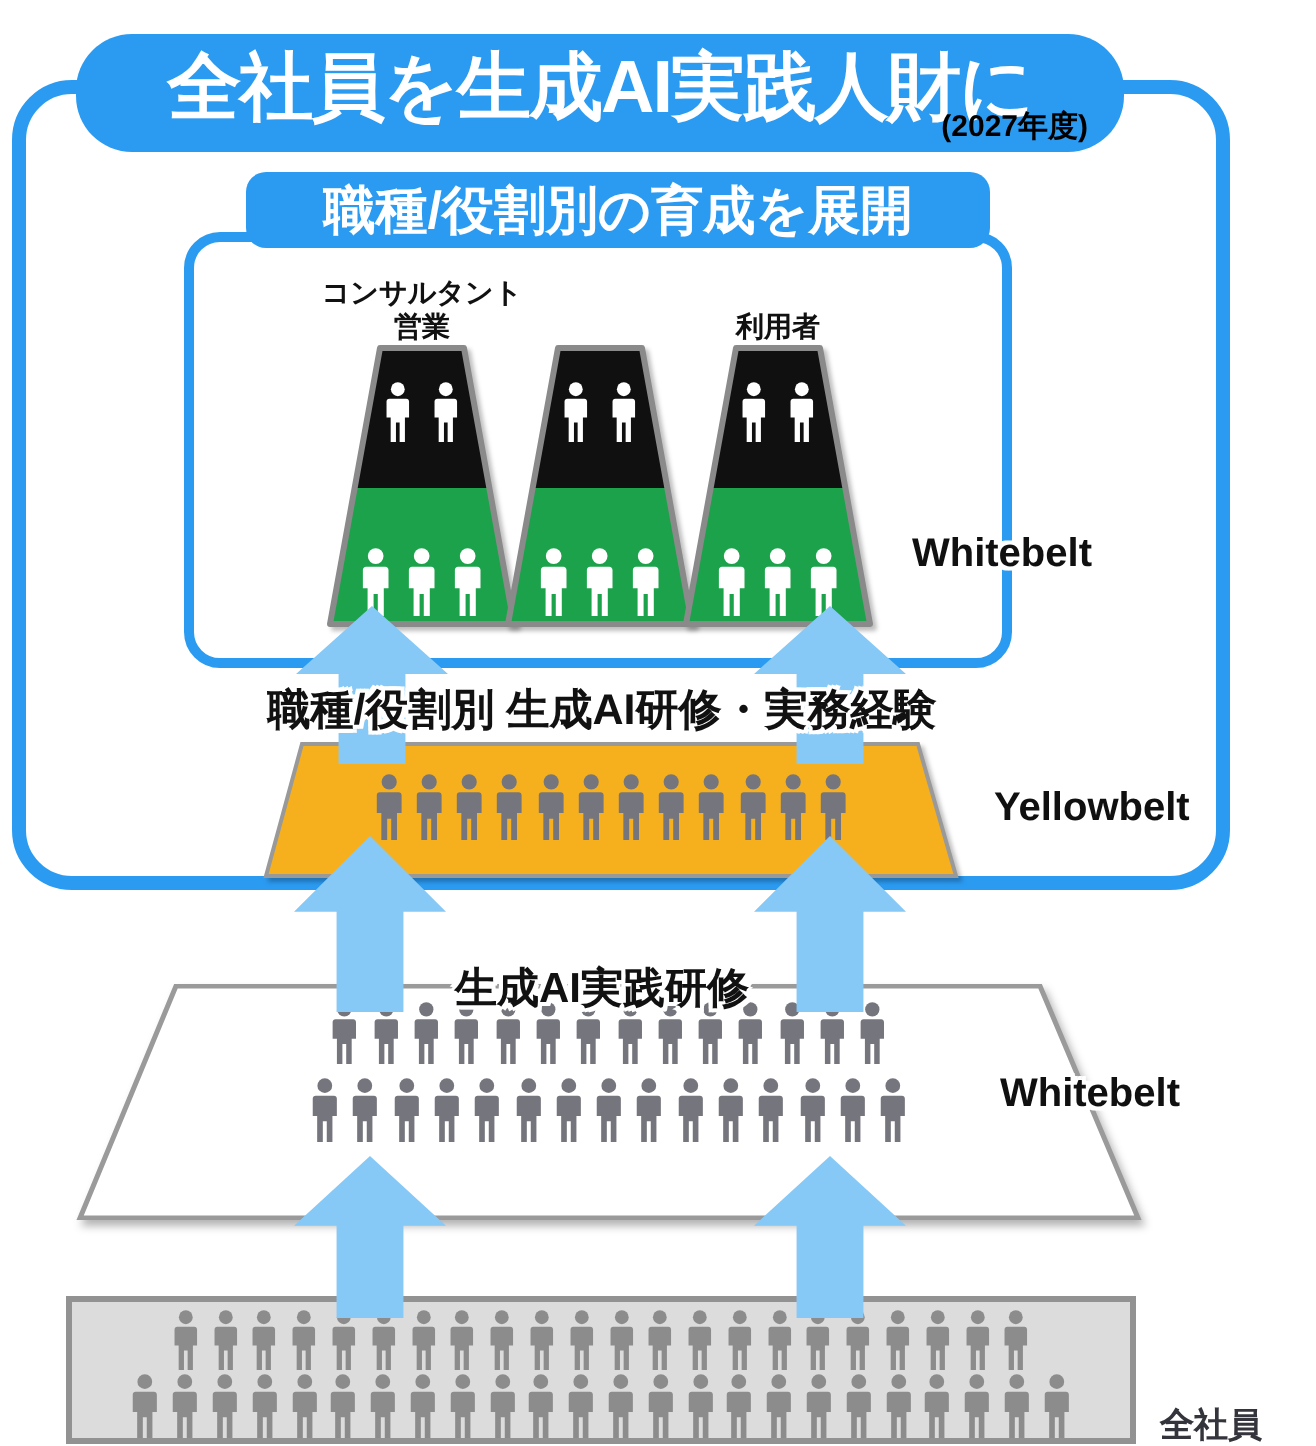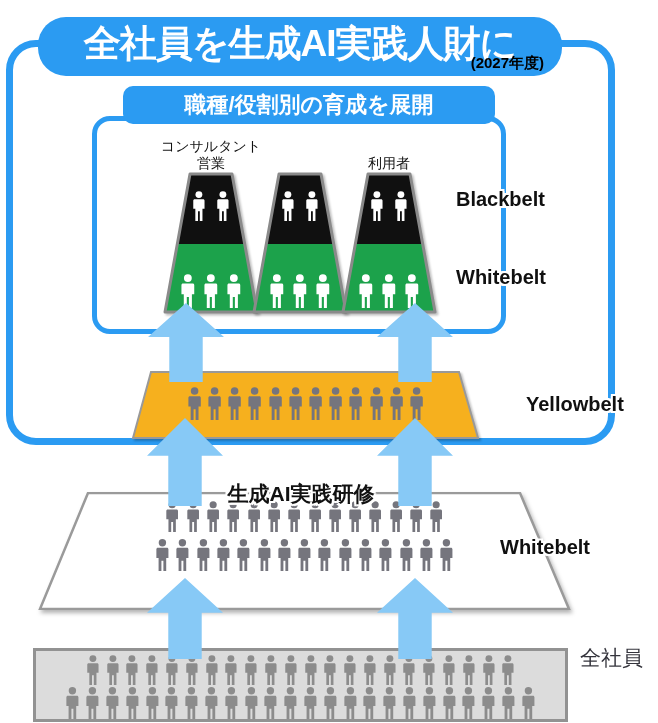--- a/index.html
+++ b/index.html
@@ -25,28 +25,28 @@
 
   
   .top-banner{position:absolute;left:38px;top:17px;width:524px;height:59px;
     background:var(--blue);border-radius:28px;z-index:3;
     display:flex;align-items:center;justify-content:center}
   .top-banner .title{color:#fff;font-size:37px;font-weight:900;letter-spacing:-1px;white-space:nowrap;padding-bottom:6px}
   .top-banner .year{position:absolute;right:18px;bottom:3px;color:#000000;font-size:15px;font-weight:700}
   .banner2{position:absolute;left:123px;top:86px;width:372px;height:38px;
     background:var(--blue);border-radius:10px;z-index:3;
     display:flex;align-items:center;justify-content:center;
-    color:#fff;font-size:22px;font-weight:900;white-space:nowrap}
+    color:#fff;font-size:26px;font-weight:900;white-space:nowrap}
 
   
   .funnel{position:absolute;top:172px;width:96px;height:142px;z-index:3}
   .funnel svg.shape{position:absolute;inset:0;filter:drop-shadow(2px 2px 1px rgba(0,0,0,.25))}
   .funnel-label{position:absolute;top:134px;height:38px;width:160px;z-index:5;
     display:flex;flex-direction:column;justify-content:flex-end;align-items:center;
-    font-size:14px;font-weight:400;color:#111;line-height:1.2;text-align:center}
+    font-size:14px;font-weight:700;color:#111;line-height:1.2;text-align:center}
   .f1{left:163px}.f2{left:252px}.f3{left:341px}
   .fl1{left:131px}.fl2{left:220px}.fl3{left:309px}
 
   
   .person-row{position:absolute;display:flex;justify-content:center;align-items:flex-end}
   .person{display:block;fill:var(--person-gray)}
   .funnel .person-row{left:0;width:100%}
   .black-row{top:19px;gap:10px}
   .green-row{top:102px;gap:7px}
   .black-row .person{height:30px;width:13.8px;fill:#fff}
@@ -82,24 +82,24 @@
   .halo{text-shadow:-2px -2px 0 #fff,2px -2px 0 #fff,-2px 2px 0 #fff,2px 2px 0 #fff,
     0 -2px 0 #fff,0 2px 0 #fff,-2px 0 0 #fff,2px 0 0 #fff}
   .stage-text{position:absolute;z-index:5;font-weight:900;color:#111;font-size:21px;white-space:nowrap;transform:translateX(-50%)}
   .t-role{left:301px;top:340px;font-size:21.5px}
   .t-practice{left:301px;top:480px}
   .t-basic{left:301px;top:596px}
 
   .belt-label{position:absolute;z-index:5;font-size:20px;font-weight:700;color:var(--belt-black);white-space:nowrap}
   .bl-black{left:456px;top:188px}
   .bl-green{left:456px;top:266px}
-  .bl-yellow{left:526px;top:393px}
+  .bl-yellow{left:497px;top:393px}
   .bl-white{left:500px;top:536px}
-  .all-emp{position:absolute;left:580px;top:644px;z-index:5;
-    font-size:21px;font-weight:400;color:#34343C;white-space:nowrap}
+  .all-emp{position:absolute;left:580px;top:701px;z-index:5;
+    font-size:17px;font-weight:700;color:#34343C;white-space:nowrap}
 </style>
 </head>
 <body>
 
 <svg width="0" height="0" style="position:absolute" aria-hidden="true">
   <defs>
     <symbol id="person-shape" viewBox="0 0 12 26">
       <circle cx="6" cy="3.1" r="3"></circle>
       <path d="M2.3 7.2 H9.7 C10.4 7.2 10.9 7.7 10.9 8.4 V15.4 H9.1 V26 H6.8 V17.6 H5.2 V26 H2.9 V15.4 H1.1 V8.4 C1.1 7.7 1.6 7.2 2.3 7.2 Z"></path>
     </symbol>
@@ -488,21 +488,21 @@
       </svg>
     </div>
 
   <div class="arrow ar-a ar-l"></div>
   <div class="arrow ar-a ar-r"></div>
   <div class="arrow ar-b ar-bl"></div>
   <div class="arrow ar-b ar-r"></div>
   <div class="arrow ar-c ar-bl"></div>
   <div class="arrow ar-c ar-r"></div>
 
+  <div class="stage-text t-role halo">職種/役割別 生成AI研修・実務経験</div>
   <div class="stage-text t-practice halo">生成AI実践研修</div>
 
-  <div class="belt-label bl-black halo">Blackbelt</div>
   <div class="belt-label bl-green halo">Whitebelt</div>
   <div class="belt-label bl-yellow halo">Yellowbelt</div>
   <div class="belt-label bl-white halo">Whitebelt</div>
   <div class="all-emp halo">全社員</div>
 
 </div>
 
 </body></html>

